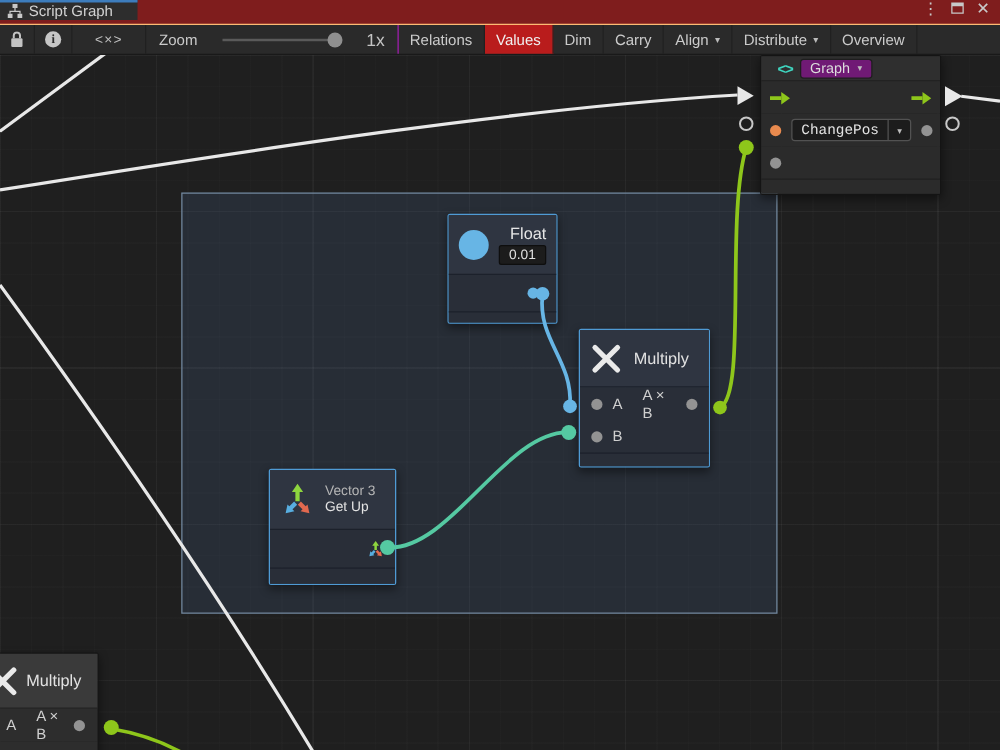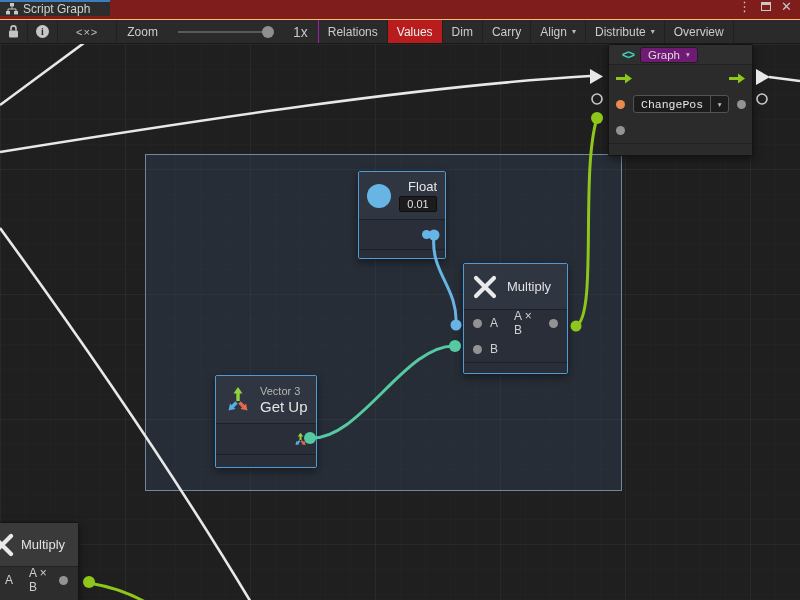--- a/index.html
+++ b/index.html
@@ -78,21 +78,21 @@
   .node-multiply .hdr { height:46px; padding:0 8px; gap:9px; }
   .node-multiply .row { height:26px; padding:0 9px; gap:8px; font-size:12px; color:#cfcfcf; }
   .node-multiply .row .spacer { flex:1; }
   .node-multiply .footer { height:11px; }
 
   
   .node-vector { left:215px; top:331px; width:102px; }
   .node-vector .hdr { height:48px; padding:0 8px 0 7px; gap:7px; }
   .vec-col { display:flex; flex-direction:column; align-items:flex-start; gap:1px; }
   .vec-type { font-size:11px; color:#b5b5b5; }
-  .vec-title { font-size:15px; color:#e4e4e4; }
+  .vec-title { font-size:11px; color:#e4e4e4; }
   .node-vector .row { height:30px; justify-content:flex-end; padding-right:8px; }
   .node-vector .footer { height:13px; }
 
   
   .node-graph { left:608px; top:0px; width:145px; }
   .node-graph .hdr { height:20px; padding:0 6px 0 13px; gap:6px; background:#2f2f2f;
     border-bottom:1px solid #222; }
   .node-graph .row { height:26px; padding:0 7px; background:#2b2b2b; }
   .node-graph .footer { height:12px; background:#2b2b2b; border-top:1px solid #222; }
   .code-icon { color:#3fd6c0; font-weight:bold; font-size:12px; letter-spacing:-1px; }

